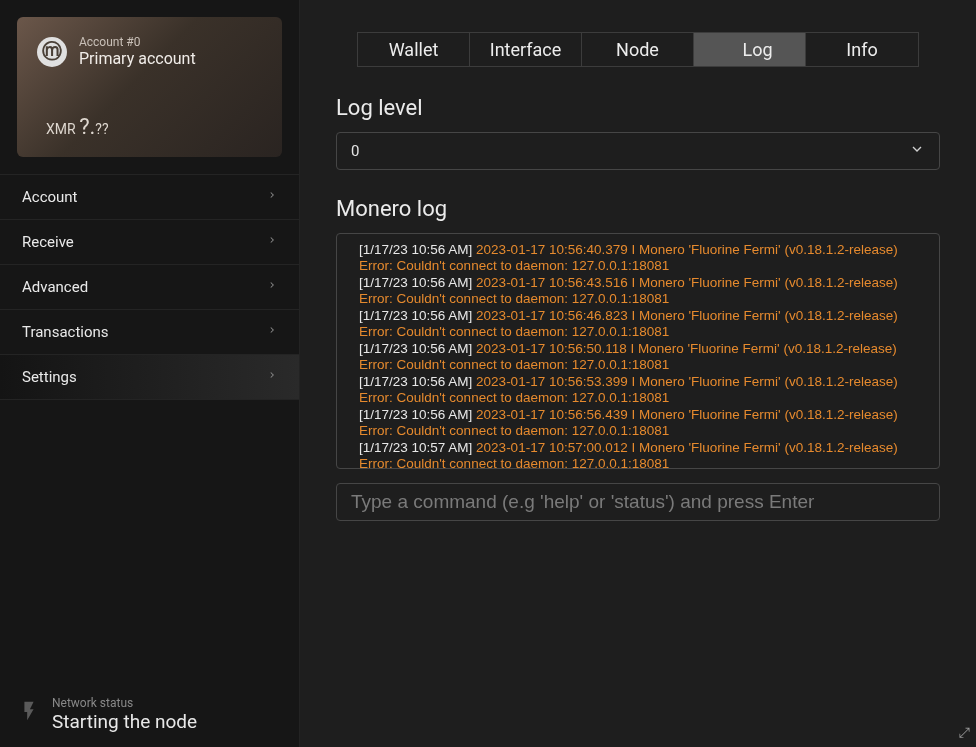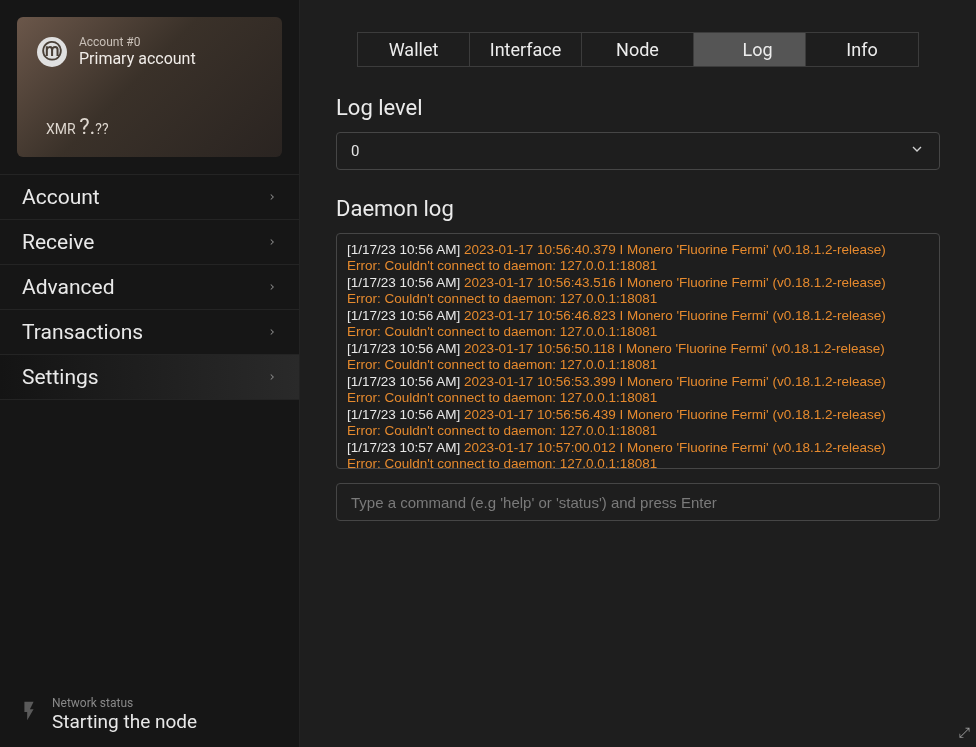--- a/index.html
+++ b/index.html
@@ -49,21 +49,21 @@
   .account-card .balance .q { font-size: 22px; }
   .nav {
     display: flex; flex-direction: column;
     border-top: 1px solid #242424;
   }
   .nav-item {
     height: 45px;
     display: flex; align-items: center; justify-content: space-between;
     padding: 0 22px;
     border-bottom: 1px solid #242424;
-    font-size: 21px;
+    font-size: 15px;
     color: #e9e9e9;
     cursor: pointer;
   }
   .nav-item.active {
     background: linear-gradient(90deg, #141414 0%, #2a2a2a 100%);
   }
   .nav-item .chev {
     color: #888;
   }
   .network-status {
@@ -119,42 +119,42 @@
     color: #e4e4e4;
     font-size: 15px;
     margin-bottom: 26px;
     cursor: pointer;
   }
   .log-box {
     width: 100%;
     height: 236px;
     border: 1px solid #464646;
     border-radius: 4px;
-    padding: 8px 10px;
+    padding: 8px 22px;
     font-size: 13.5px;
     line-height: 1.22;
     overflow-y: auto;
     font-family: -apple-system, sans-serif;
     position: relative;
   }
   .log-box::-webkit-scrollbar { width: 8px; }
   .log-box::-webkit-scrollbar-track { background: transparent; }
   .log-box::-webkit-scrollbar-thumb { background: #4a4a4a; border-radius: 4px; }
   .log-line .ts { color: #e8e8e8; }
   .log-line .info { color: #e68a2e; }
   .log-err { color: #e68a2e; }
   .cmd-input {
     width: 100%;
     height: 38px;
     border: 1px solid #464646;
     border-radius: 4px;
     background: transparent;
     padding: 0 14px;
     color: #e4e4e4;
-    font-size: 15px;
+    font-size: 19px;
     margin-top: 14px;
     outline: none;
   }
   .cmd-input::placeholder { color: #7a7a7a; }
   .resize-handle {
     position: absolute;
     right: 6px;
     bottom: 6px;
     color: #9a9a9a;
     font-size: 14px;
@@ -235,21 +235,21 @@
   <div class="section-label">Log level</div>
   <div class="select">
     <span>0</span>
     <span>
       <svg width="16" height="16" viewBox="0 0 24 24" fill="none" stroke="#d0d0d0" stroke-width="2">
           <polyline points="6 9 12 15 18 9"></polyline>
         </svg>
     </span>
   </div>
 
-  <div class="section-label">Daemon log</div>
+  <div class="section-label">Monero log</div>
   <div class="log-box" id="logbox">
       <div class="log-line"><span class="ts">[1/17/23 10:56 AM] </span><span class="info">2023-01-17 10:56:40.379 I Monero 'Fluorine Fermi' (v0.18.1.2-release)</span></div>
       <div class="log-err">Error: Couldn't connect to daemon: 127.0.0.1:18081</div>
       <div class="log-line"><span class="ts">[1/17/23 10:56 AM] </span><span class="info">2023-01-17 10:56:43.516 I Monero 'Fluorine Fermi' (v0.18.1.2-release)</span></div>
       <div class="log-err">Error: Couldn't connect to daemon: 127.0.0.1:18081</div>
       <div class="log-line"><span class="ts">[1/17/23 10:56 AM] </span><span class="info">2023-01-17 10:56:46.823 I Monero 'Fluorine Fermi' (v0.18.1.2-release)</span></div>
       <div class="log-err">Error: Couldn't connect to daemon: 127.0.0.1:18081</div>
       <div class="log-line"><span class="ts">[1/17/23 10:56 AM] </span><span class="info">2023-01-17 10:56:50.118 I Monero 'Fluorine Fermi' (v0.18.1.2-release)</span></div>
       <div class="log-err">Error: Couldn't connect to daemon: 127.0.0.1:18081</div>
       <div class="log-line"><span class="ts">[1/17/23 10:56 AM] </span><span class="info">2023-01-17 10:56:53.399 I Monero 'Fluorine Fermi' (v0.18.1.2-release)</span></div>

